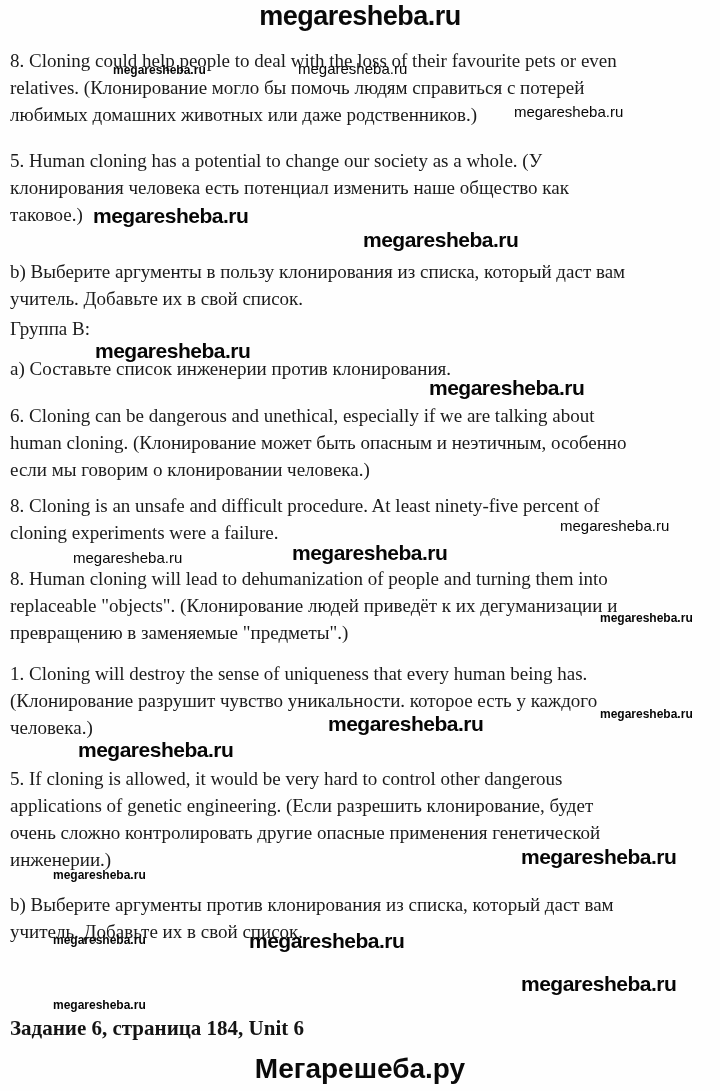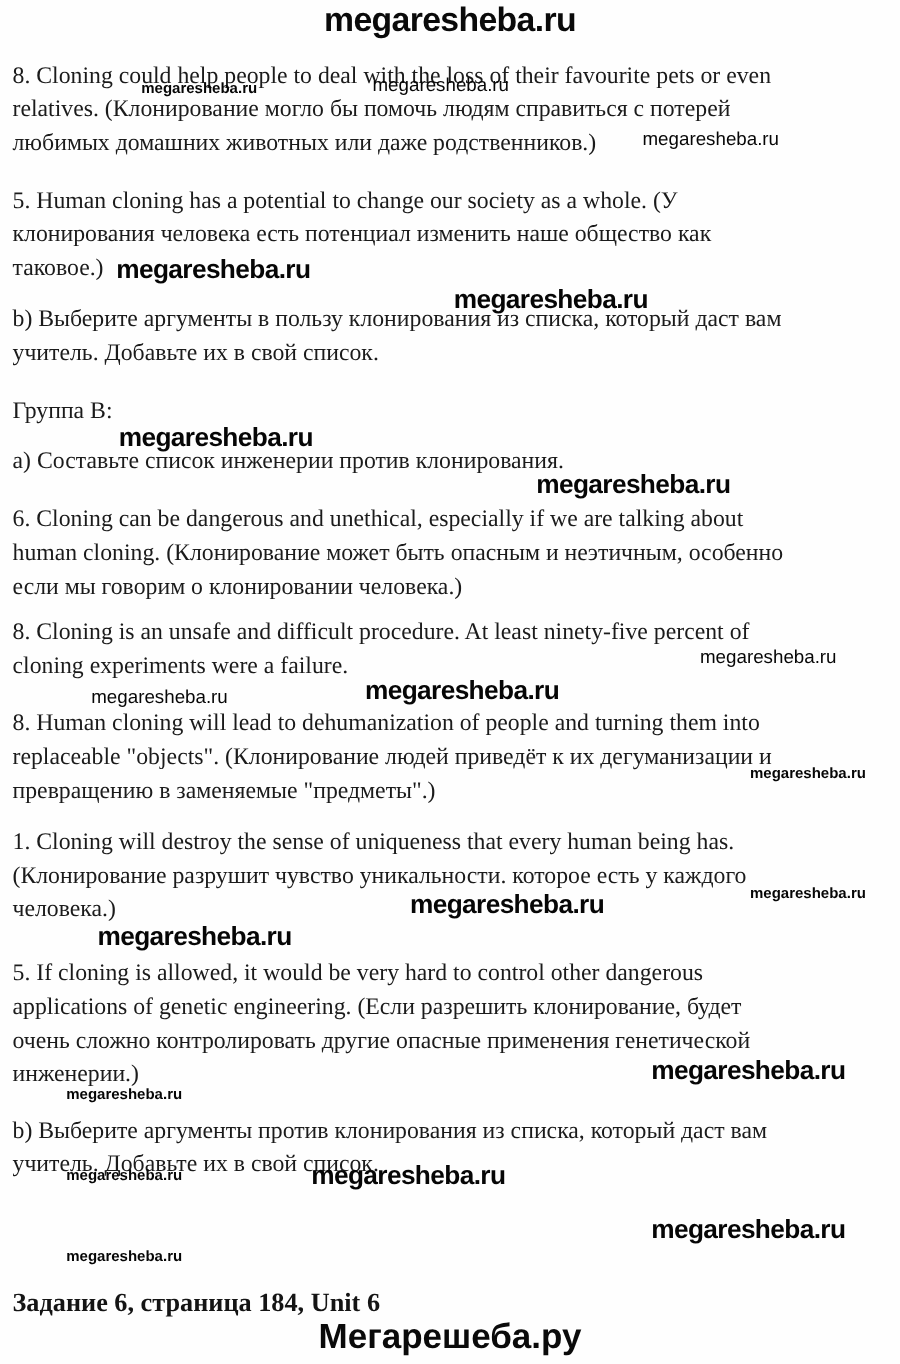--- a/index.html
+++ b/index.html
@@ -44,21 +44,20 @@
     color: #0a0a0a;
   }
   .task-heading {
     position: absolute;
     left: 10px;
     top: 1016px;
     font-family: "Liberation Serif", serif;
     font-weight: 700;
     font-size: 21px;
     color: #141414;
-    margin-top: 14px;
   }
   .wm {
     position: absolute;
     font-family: "Liberation Sans", sans-serif;
     color: #060606;
     white-space: nowrap;
   }
   .wm-lg { font-size: 21px; font-weight: 700; letter-spacing: -0.5px; }
   .wm-md { font-size: 15px; font-weight: 400; }
   .wm-sm { font-size: 12px; font-weight: 700; }
@@ -67,21 +66,21 @@
 <body>
 
 <div class="header-wm">megaresheba.ru</div>
 
 <div class="para" style="top:47px">8. Cloning could help people to deal with the loss of their favourite pets or even
 relatives. (Клонирование могло бы помочь людям справиться с потерей
 любимых домашних животных или даже родственников.)</div>
 <div class="para" style="top:147px">5. Human cloning has a potential to change our society as a whole. (У
 клонирования человека есть потенциал изменить наше общество как
 таковое.)</div>
-<div class="para" style="top:242px">b) Выберите аргументы в пользу клонирования из списка, который даст вам
+<div class="para" style="top:258px">b) Выберите аргументы в пользу клонирования из списка, который даст вам
 учитель. Добавьте их в свой список.</div>
 <div class="para" style="top:315px">Группа В:</div>
 <div class="para" style="top:355px">a) Составьте список инженерии против клонирования.</div>
 <div class="para" style="top:402px">6. Cloning can be dangerous and unethical, especially if we are talking about
 human cloning. (Клонирование может быть опасным и неэтичным, особенно
 если мы говорим о клонировании человека.)</div>
 <div class="para" style="top:492px">8. Cloning is an unsafe and difficult procedure. At least ninety-five percent of
 cloning experiments were a failure.</div>
 <div class="para" style="top:565px">8. Human cloning will lead to dehumanization of people and turning them into
 replaceable "objects". (Клонирование людей приведёт к их дегуманизации и

